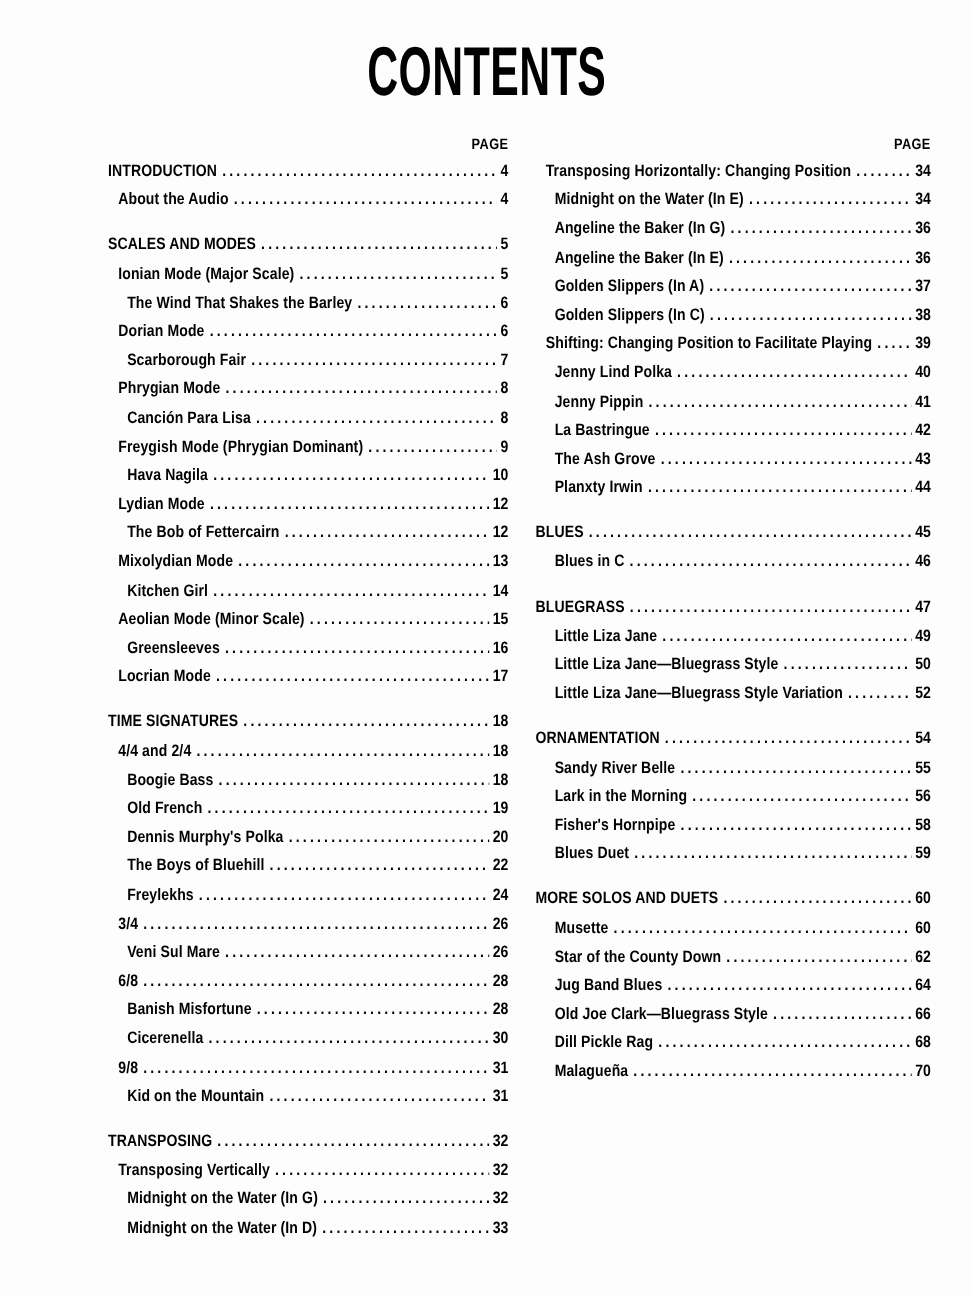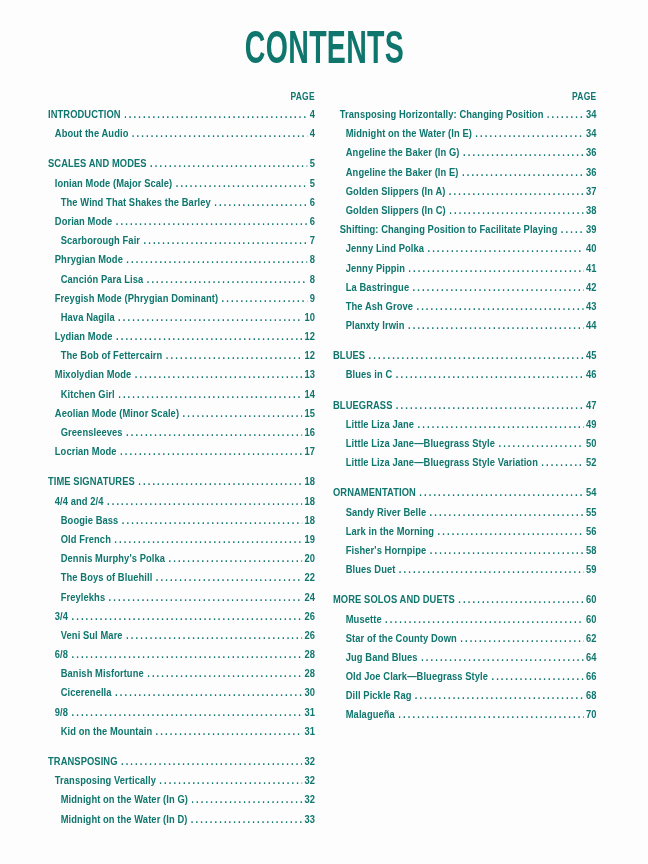--- a/index.html
+++ b/index.html
@@ -1,41 +1,41 @@
 <!DOCTYPE html>
 <html><head>
 <meta charset="utf-8">
 <style>
   html,body { margin:0; padding:0; }
   .page {
     position: relative;
     width: 648px;
     height: 864px;
     background: #fdfdfd;
-    color: #0f766e;
+    color: #000000;
     font-family: "Liberation Sans", sans-serif;
     font-weight: bold;
     overflow: hidden;
   }
   .title-row {
     padding-top: 24px;
     display: flex;
     justify-content: center;
   }
   .title {
     font-size: 46px;
     line-height: 1;
     letter-spacing: 0.5px;
     transform: scaleX(0.62);
     transform-origin: center top;
     white-space: nowrap;
   }
   .columns {
     display: flex;
-    margin-left: 48px;
+    margin-left: 72px;
     margin-top: 21px;
     gap: 18px;
     align-items: flex-start;
   }
   .col { position: relative; }
   .col.left  { width: 267px; }
   .col.right { width: 263px; }
   .col-inner {
     transform: scaleX(0.85);
     transform-origin: left top;

